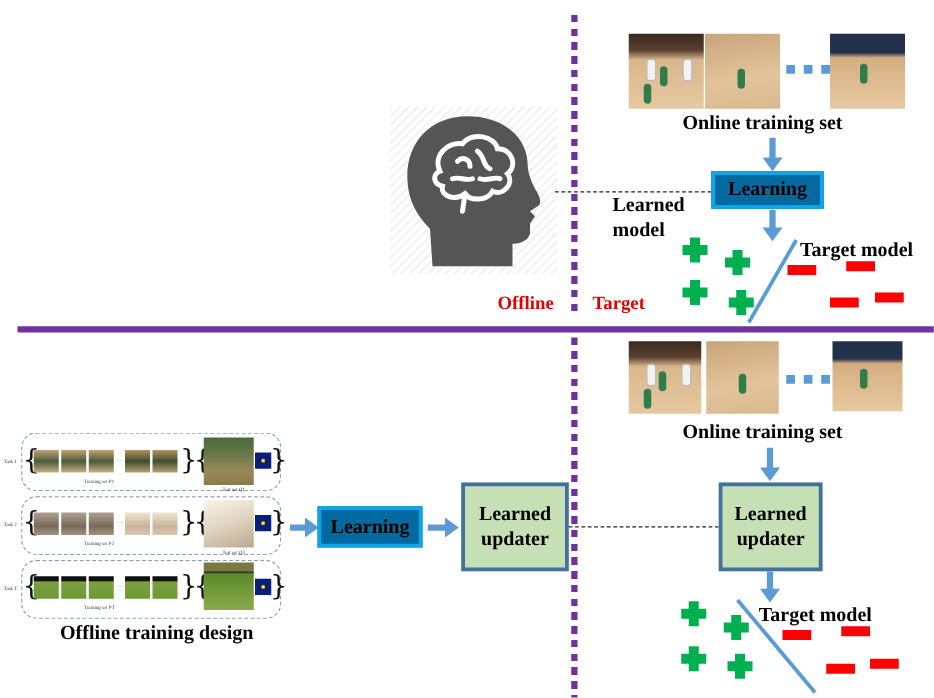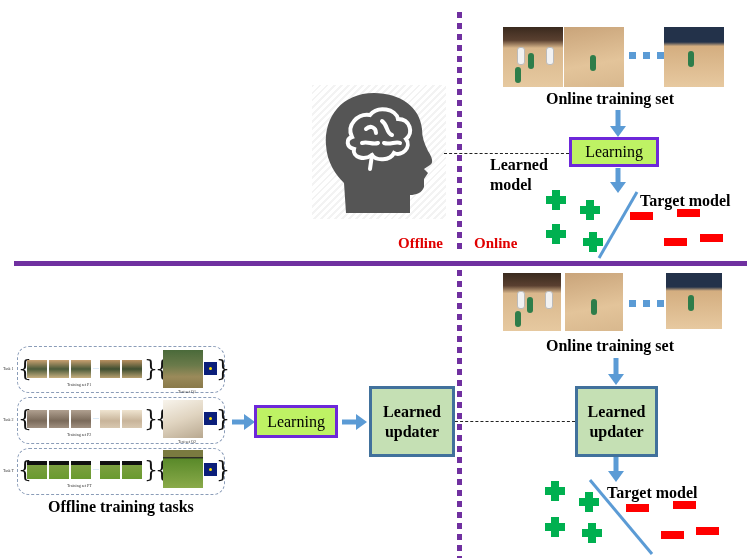--- a/index.html
+++ b/index.html
@@ -3,21 +3,21 @@
 <meta charset="utf-8">
 <style>
   html, body { margin:0; padding:0; background:#ffffff; }
   body { width:747px; height:558px; position:relative; overflow:hidden;
          font-family:"Liberation Serif", serif; }
   .abs { position:absolute; }
   .bold { font-weight:bold; color:#000; }
   .vdots { position:absolute; width:5px; background:repeating-linear-gradient(to bottom,#7030a0 0 6px,transparent 6px 11px); }
   .hline { position:absolute; height:5px; background:#7030a0; }
   .dash { position:absolute; height:0; border-top:1.5px dashed #222; }
-  .box-learn { position:absolute; border:3px solid #6d28d9; background:#bef264; display:flex; align-items:center; justify-content:center; font-weight:normal; font-size:16px; box-sizing:border-box; }
+  .box-learn { position:absolute; border:3px solid #0ea5e9; background:#0369a1; display:flex; align-items:center; justify-content:center; font-weight:bold; font-size:16px; box-sizing:border-box; }
   .box-upd { position:absolute; border:3px solid #41719c; background:#c5e0b4; display:flex; align-items:center; justify-content:center; text-align:center; font-weight:bold; font-size:16px; line-height:20px; box-sizing:border-box; }
   .frame { position:absolute; box-sizing:border-box; overflow:hidden; }
   .court { background:linear-gradient(180deg,#3a2a1e 0%,#5a4030 22%,#d9b78c 35%,#e6c9a0 100%); }
   .court2 { background:linear-gradient(170deg,#c9a47a 0%,#e3c49a 60%,#d8b88e 100%); }
   .court3 { background:linear-gradient(180deg,#23324a 0%,#23324a 25%,#d4ae80 32%,#e7c9a0 100%); }
   .player { position:absolute; width:6px; height:16px; background:#2e7d4a; border-radius:3px; }
   .player.w { background:#f2f2f2; border:1px solid #bbb; }
   .dots { position:absolute; display:flex; gap:7px; }
   .dots span { width:7px; height:7px; background:#5b9bd5; display:block; }
   .plus { position:absolute; width:20px; height:20px; }
@@ -102,21 +102,21 @@
 <div class="plus" style="left:583px; top:232px;"></div>
 
 <div class="abs bold" style="left:640px; top:192px; font-size:16px;">Target model</div>
 
 <div class="minus" style="left:630px; top:212px;"></div>
 <div class="minus" style="left:677px; top:209px;"></div>
 <div class="minus" style="left:664px; top:238px;"></div>
 <div class="minus" style="left:700px; top:234px;"></div>
 
 <div class="abs" style="left:398px; top:235px; font-size:15px; font-weight:bold; color:#e00000;">Offline</div>
-<div class="abs" style="left:474px; top:235px; font-size:15px; font-weight:bold; color:#e00000;">Online</div>
+<div class="abs" style="left:474px; top:235px; font-size:15px; font-weight:bold; color:#e00000;">Target</div>
 
 <div>
 
   <div class="task-panel" style="left:17px; top:346px; width:208px; height:47px;"></div>
   <div class="tiny" style="left:3px; top:366px;">Task 1</div>
   <div class="brace" style="left:18px; top:358px;">{</div>
   <div class="thumb" style="left:27px; top:360px; background:linear-gradient(180deg,#c8a070 0,#4a5a3a 50%,#c8b080 100%);"></div>
   <div class="thumb" style="left:49px; top:360px; background:linear-gradient(180deg,#c8a070 0,#4a5a3a 50%,#c8b080 100%);"></div>
   <div class="thumb" style="left:71px; top:360px; background:linear-gradient(180deg,#c8a070 0,#4a5a3a 50%,#c8b080 100%);"></div>
   <div class="tiny" style="left:93px; top:366px; color:#5b9bd5; font-size:6px;">···</div>
@@ -157,21 +157,21 @@
   <div class="thumb" style="left:100px; top:461px; background:linear-gradient(180deg,#111 0,#111 20%,#7ca040 25%,#6a9a30 100%);"></div>
   <div class="thumb" style="left:122px; top:461px; background:linear-gradient(180deg,#111 0,#111 20%,#7ca040 25%,#6a9a30 100%);"></div>
   <div class="brace" style="left:144px; top:459px;">}</div>
   <div class="tiny" style="left:67px; top:483px;">Training set PT</div>
   <div class="brace" style="left:155px; top:459px;">{</div>
   <div class="thumb" style="left:163px; top:450px; width:40px; height:38px; background:linear-gradient(180deg,#7a7a40 0,#7a7a40 18%,#222 20%,#5a8a2a 24%,#8aaa4a 100%);"></div>
   <div class="navy" style="left:204px; top:463px;"></div>
   <div class="brace" style="left:216px; top:459px;">}</div>
 </div>
 
-<div class="abs bold" style="left:48px; top:498px; font-size:16px;">Offline training tasks</div>
+<div class="abs bold" style="left:48px; top:498px; font-size:16px;">Offline training design</div>
 
 <svg class="abs" style="left:232px; top:414px;" width="24" height="16">
     <line x1="0" y1="8" x2="14" y2="8" stroke="#5b9bd5" stroke-width="5"></line>
     <polygon points="12,0 12,16 23,8" fill="#5b9bd5"></polygon>
   </svg>
 <div class="box-learn" style="left:254px; top:405px; width:84px; height:33px;">Learning</div>
 <svg class="abs" style="left:342px; top:414px;" width="26" height="16">
     <line x1="0" y1="8" x2="16" y2="8" stroke="#5b9bd5" stroke-width="5"></line>
     <polygon points="14,0 14,16 25,8" fill="#5b9bd5"></polygon>
   </svg>

